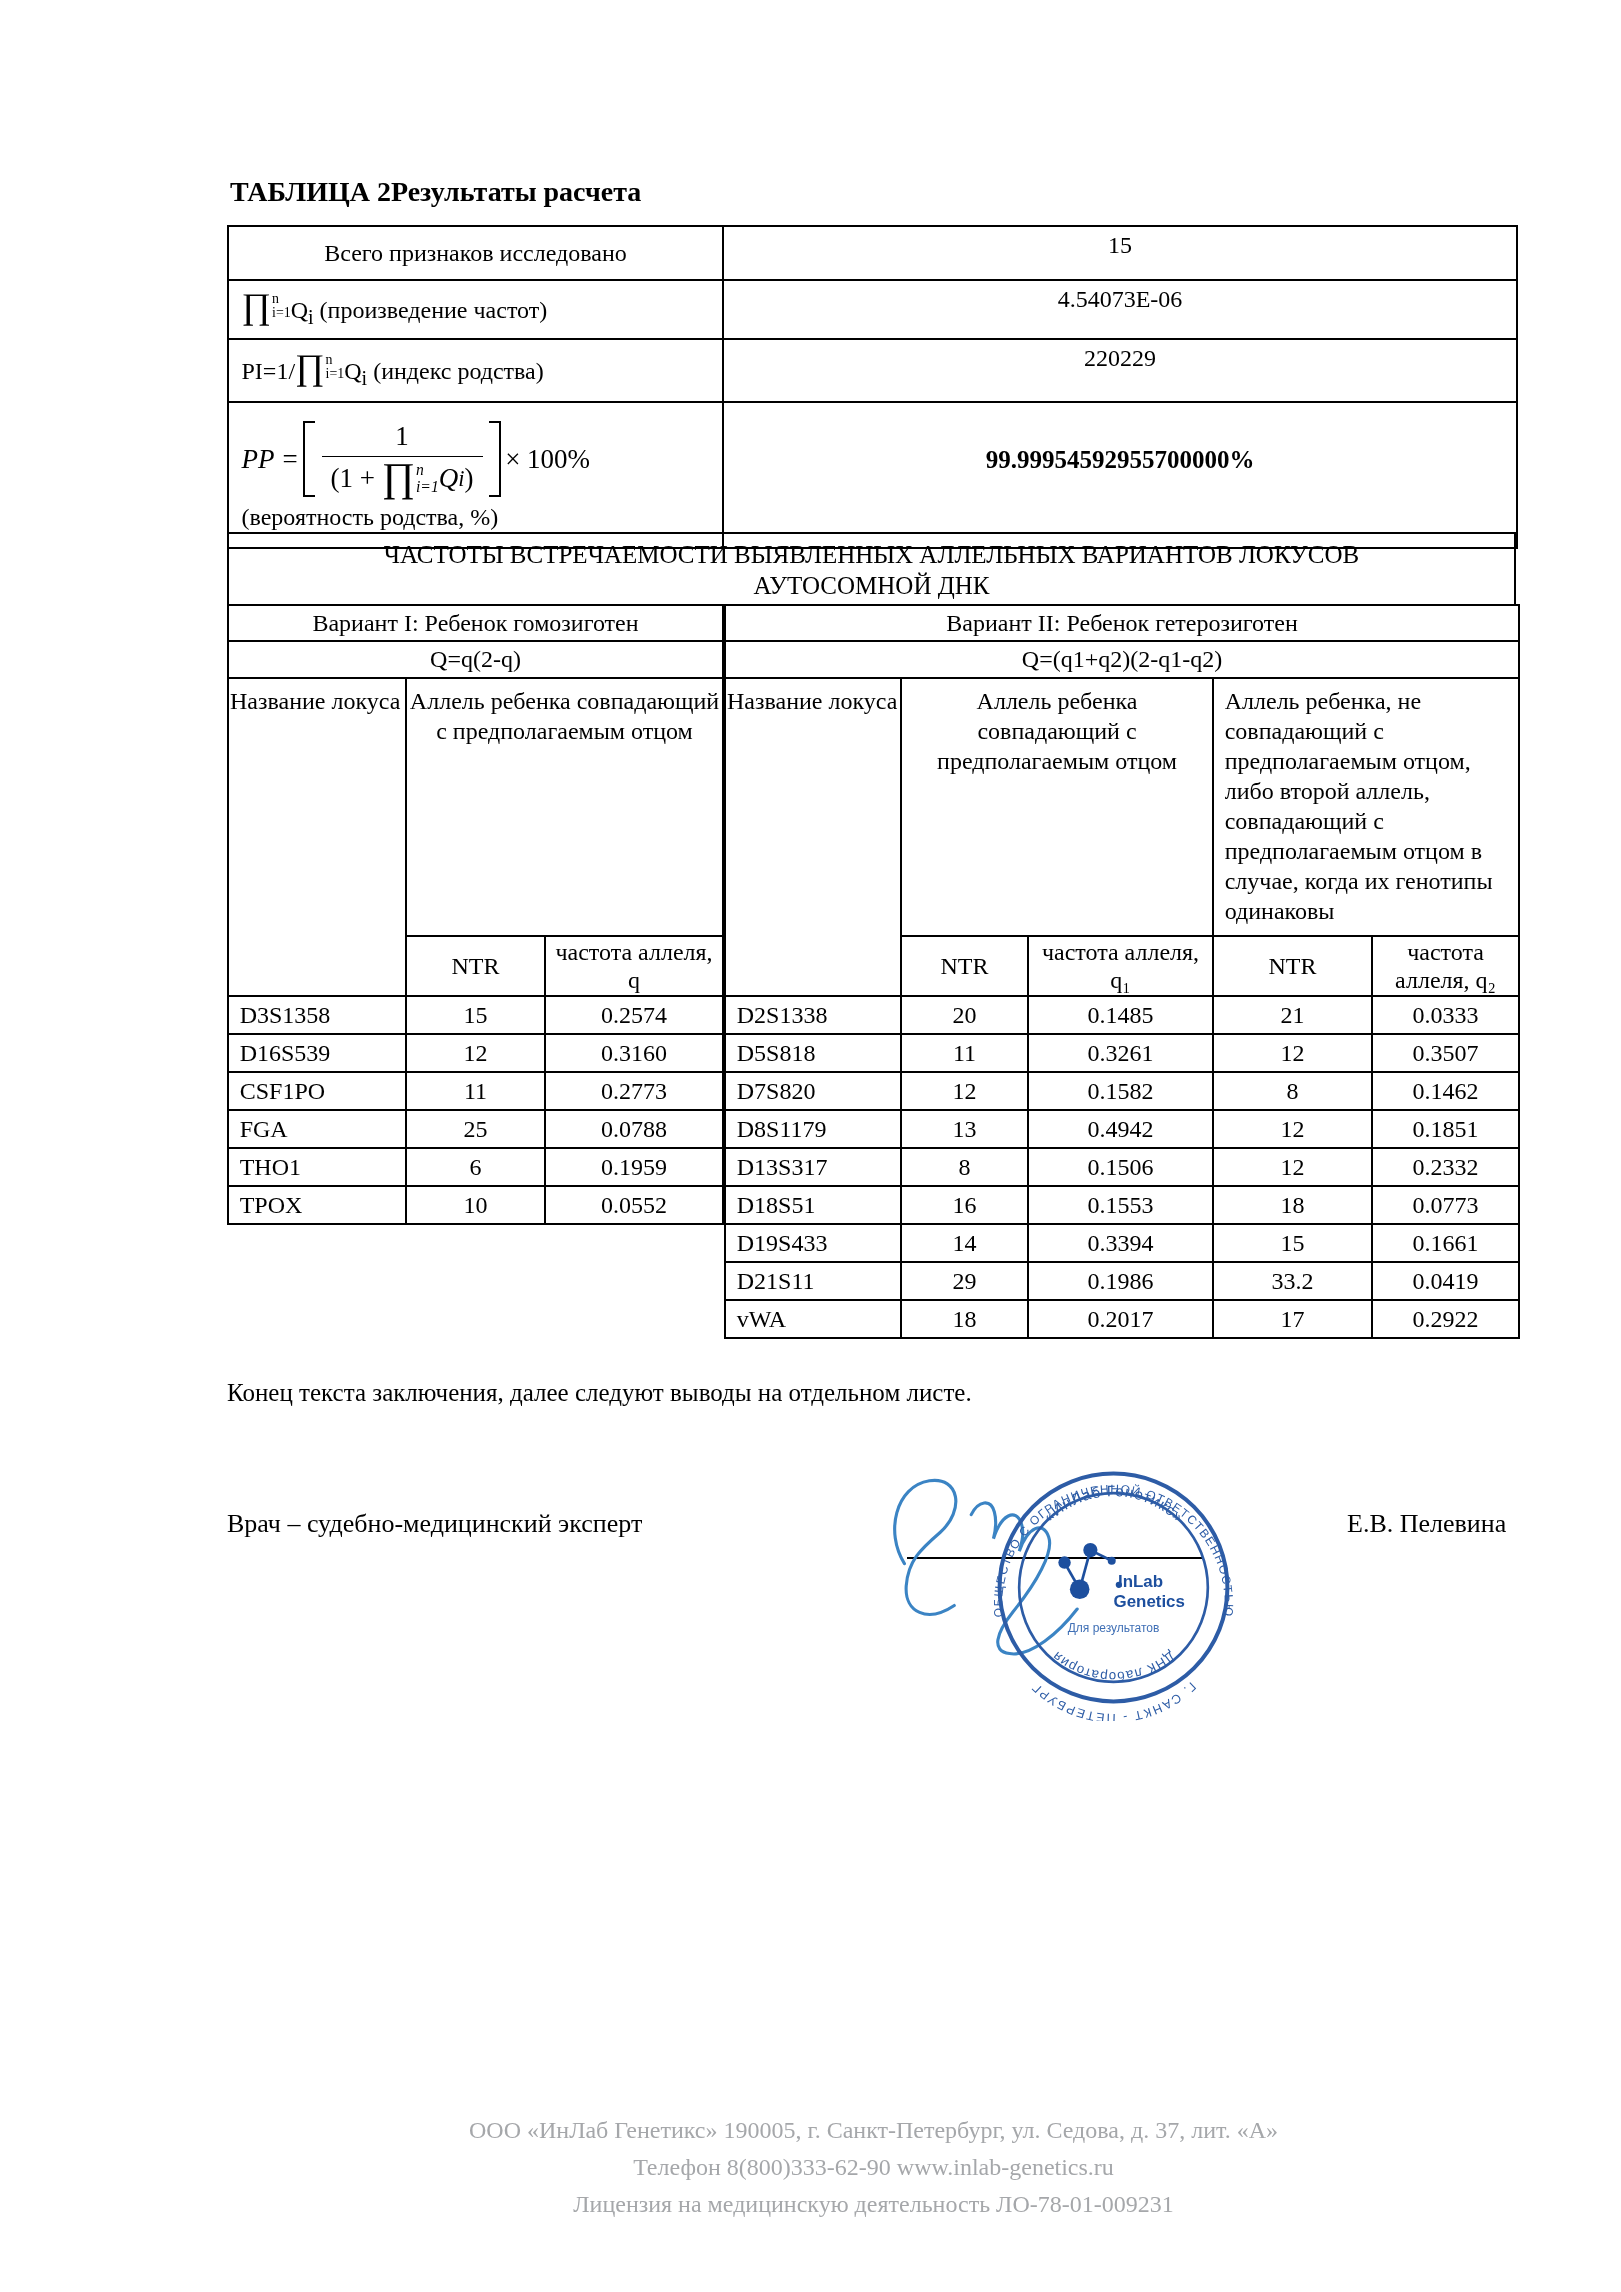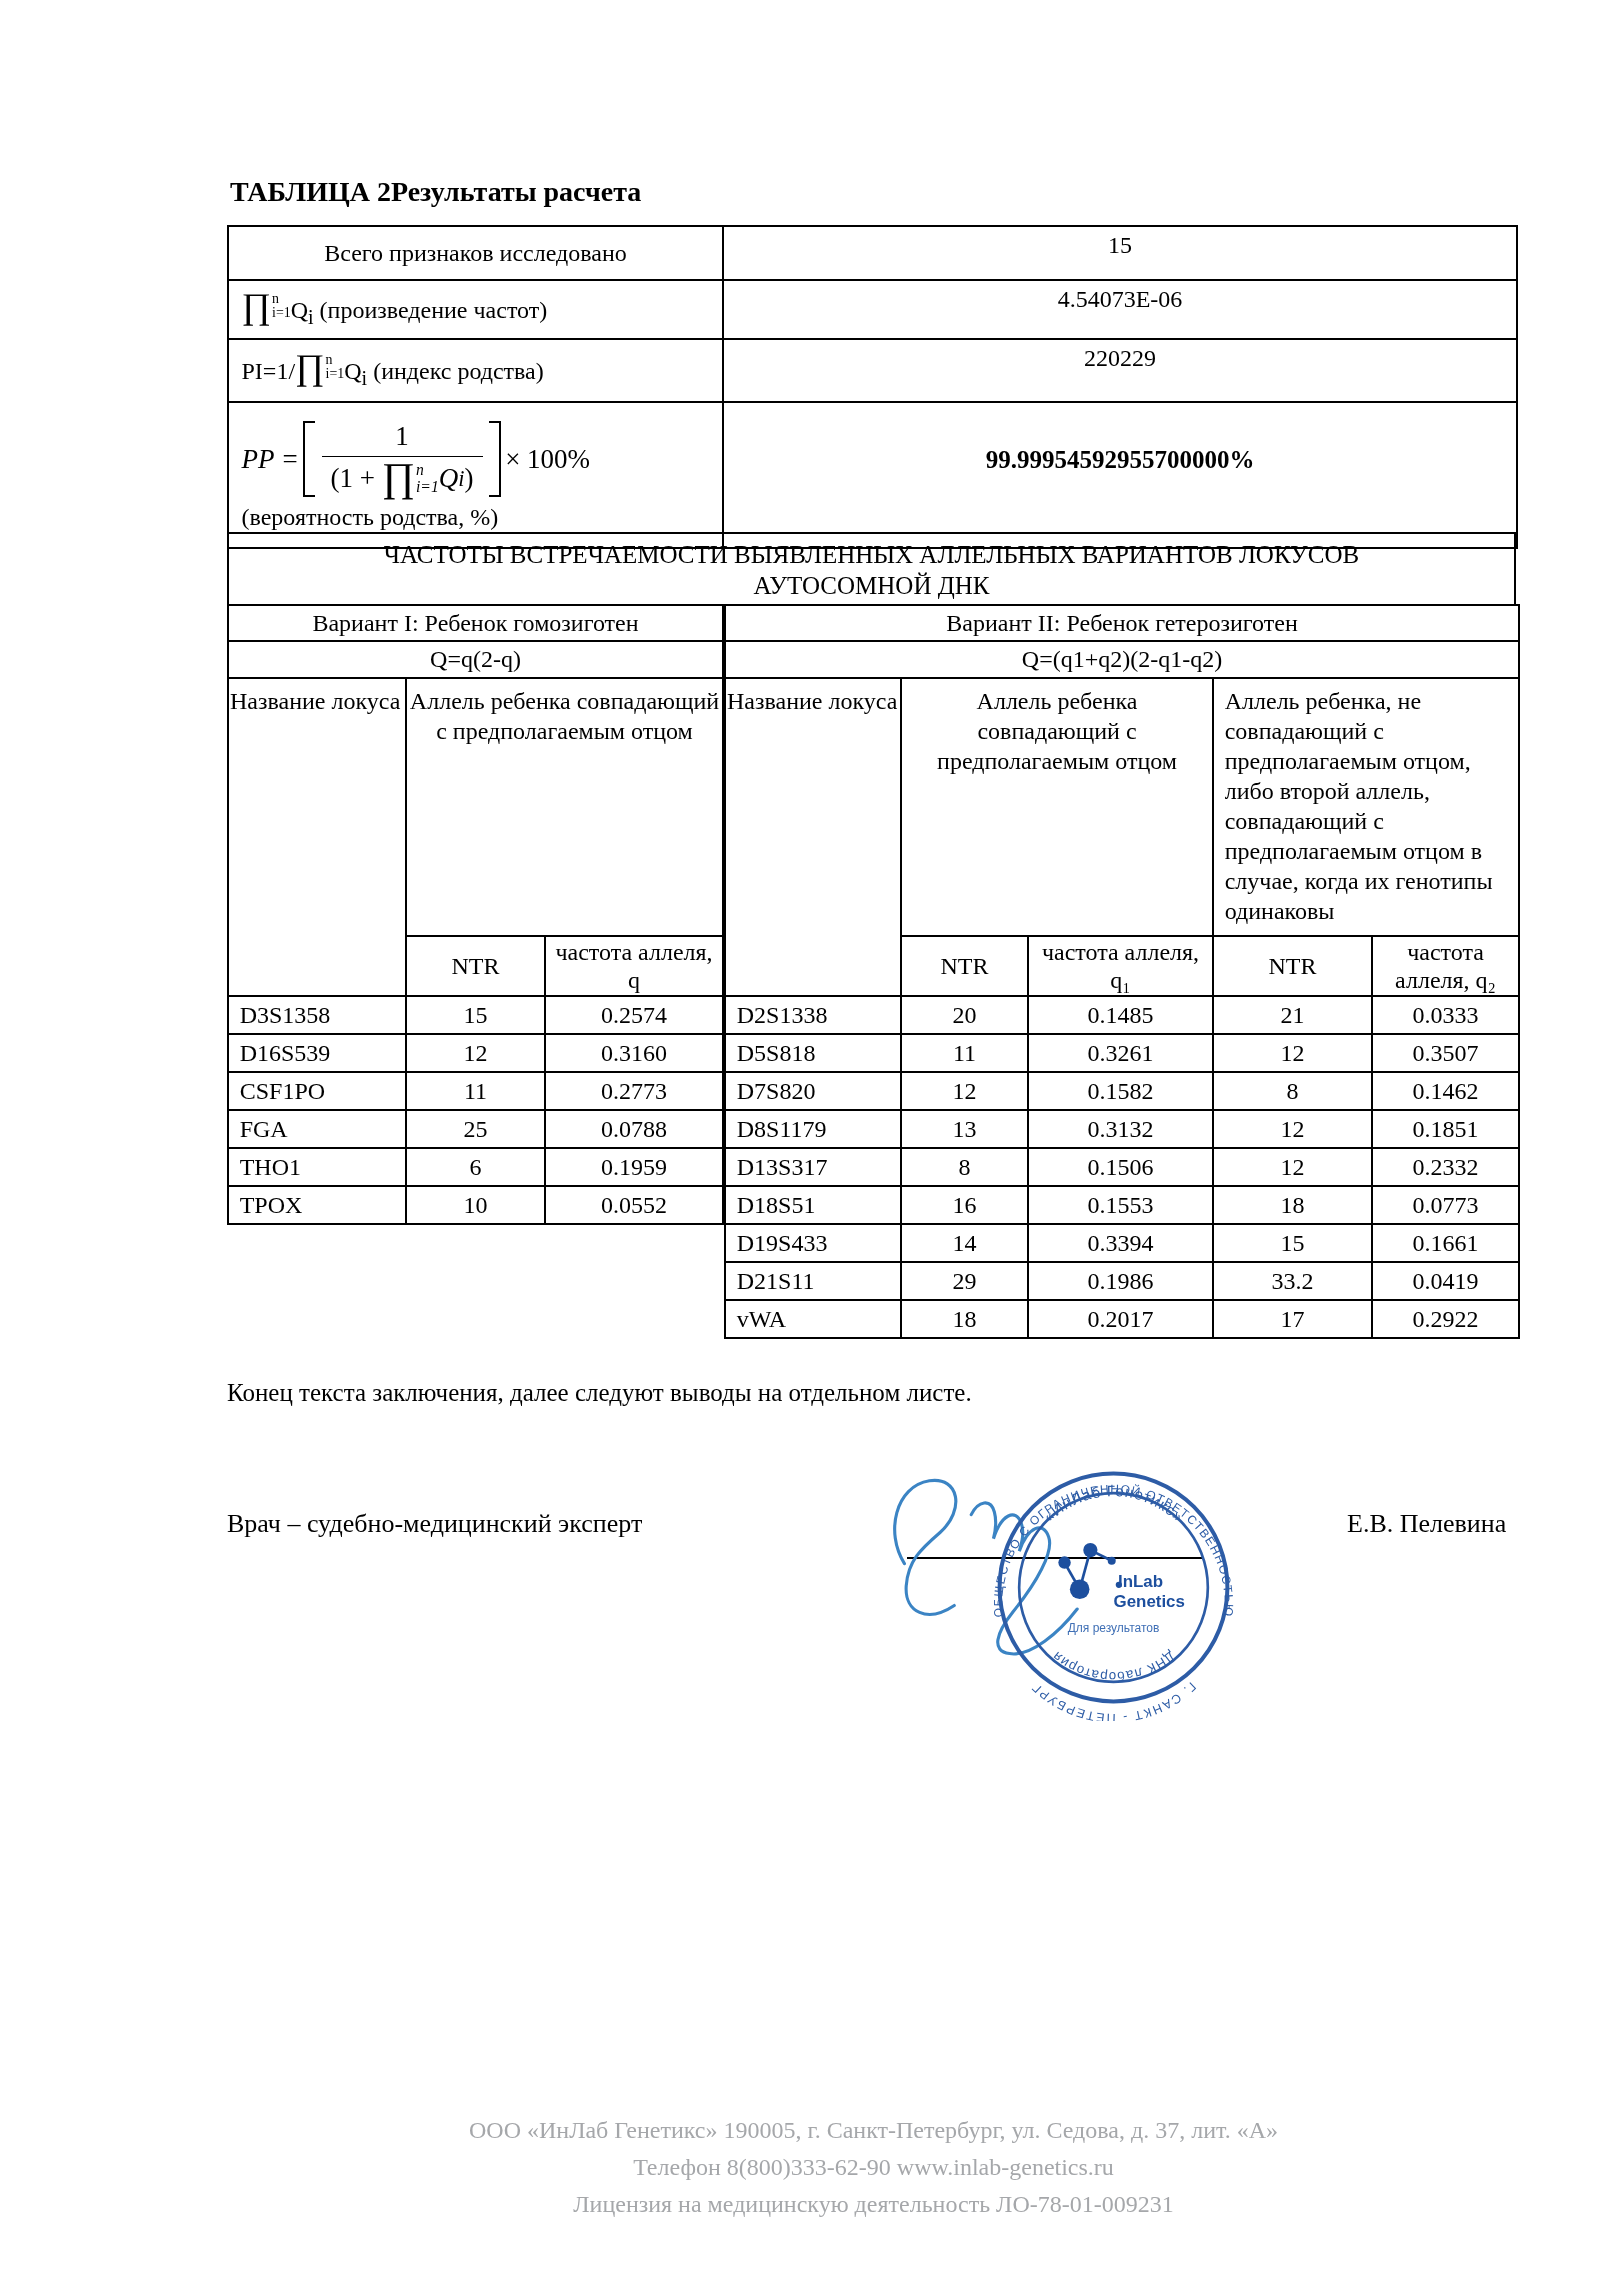--- a/index.html
+++ b/index.html
@@ -256,21 +256,21 @@
             <td class="c-locus">D7S820</td>
             <td class="c-num">12</td>
             <td class="c-num">0.1582</td>
             <td class="c-num">8</td>
             <td class="c-num">0.1462</td>
           </tr>
 
           <tr class="r-data">
             <td class="c-locus">D8S1179</td>
             <td class="c-num">13</td>
-            <td class="c-num">0.3132</td>
+            <td class="c-num">0.4942</td>
             <td class="c-num">12</td>
             <td class="c-num">0.1851</td>
           </tr>
 
           <tr class="r-data">
             <td class="c-locus">D13S317</td>
             <td class="c-num">8</td>
             <td class="c-num">0.1506</td>
             <td class="c-num">12</td>
             <td class="c-num">0.2332</td>

